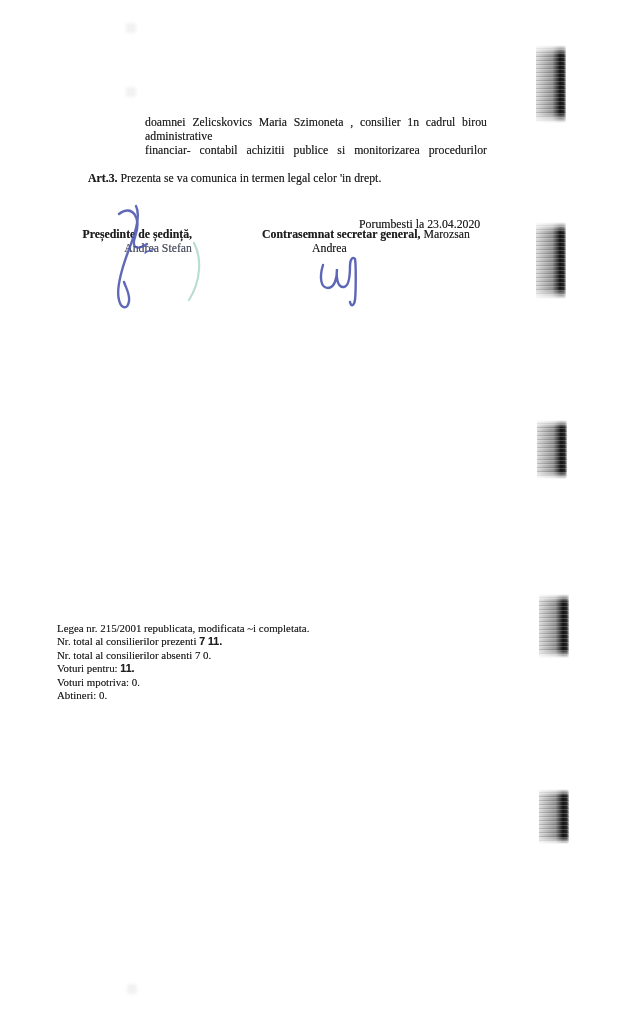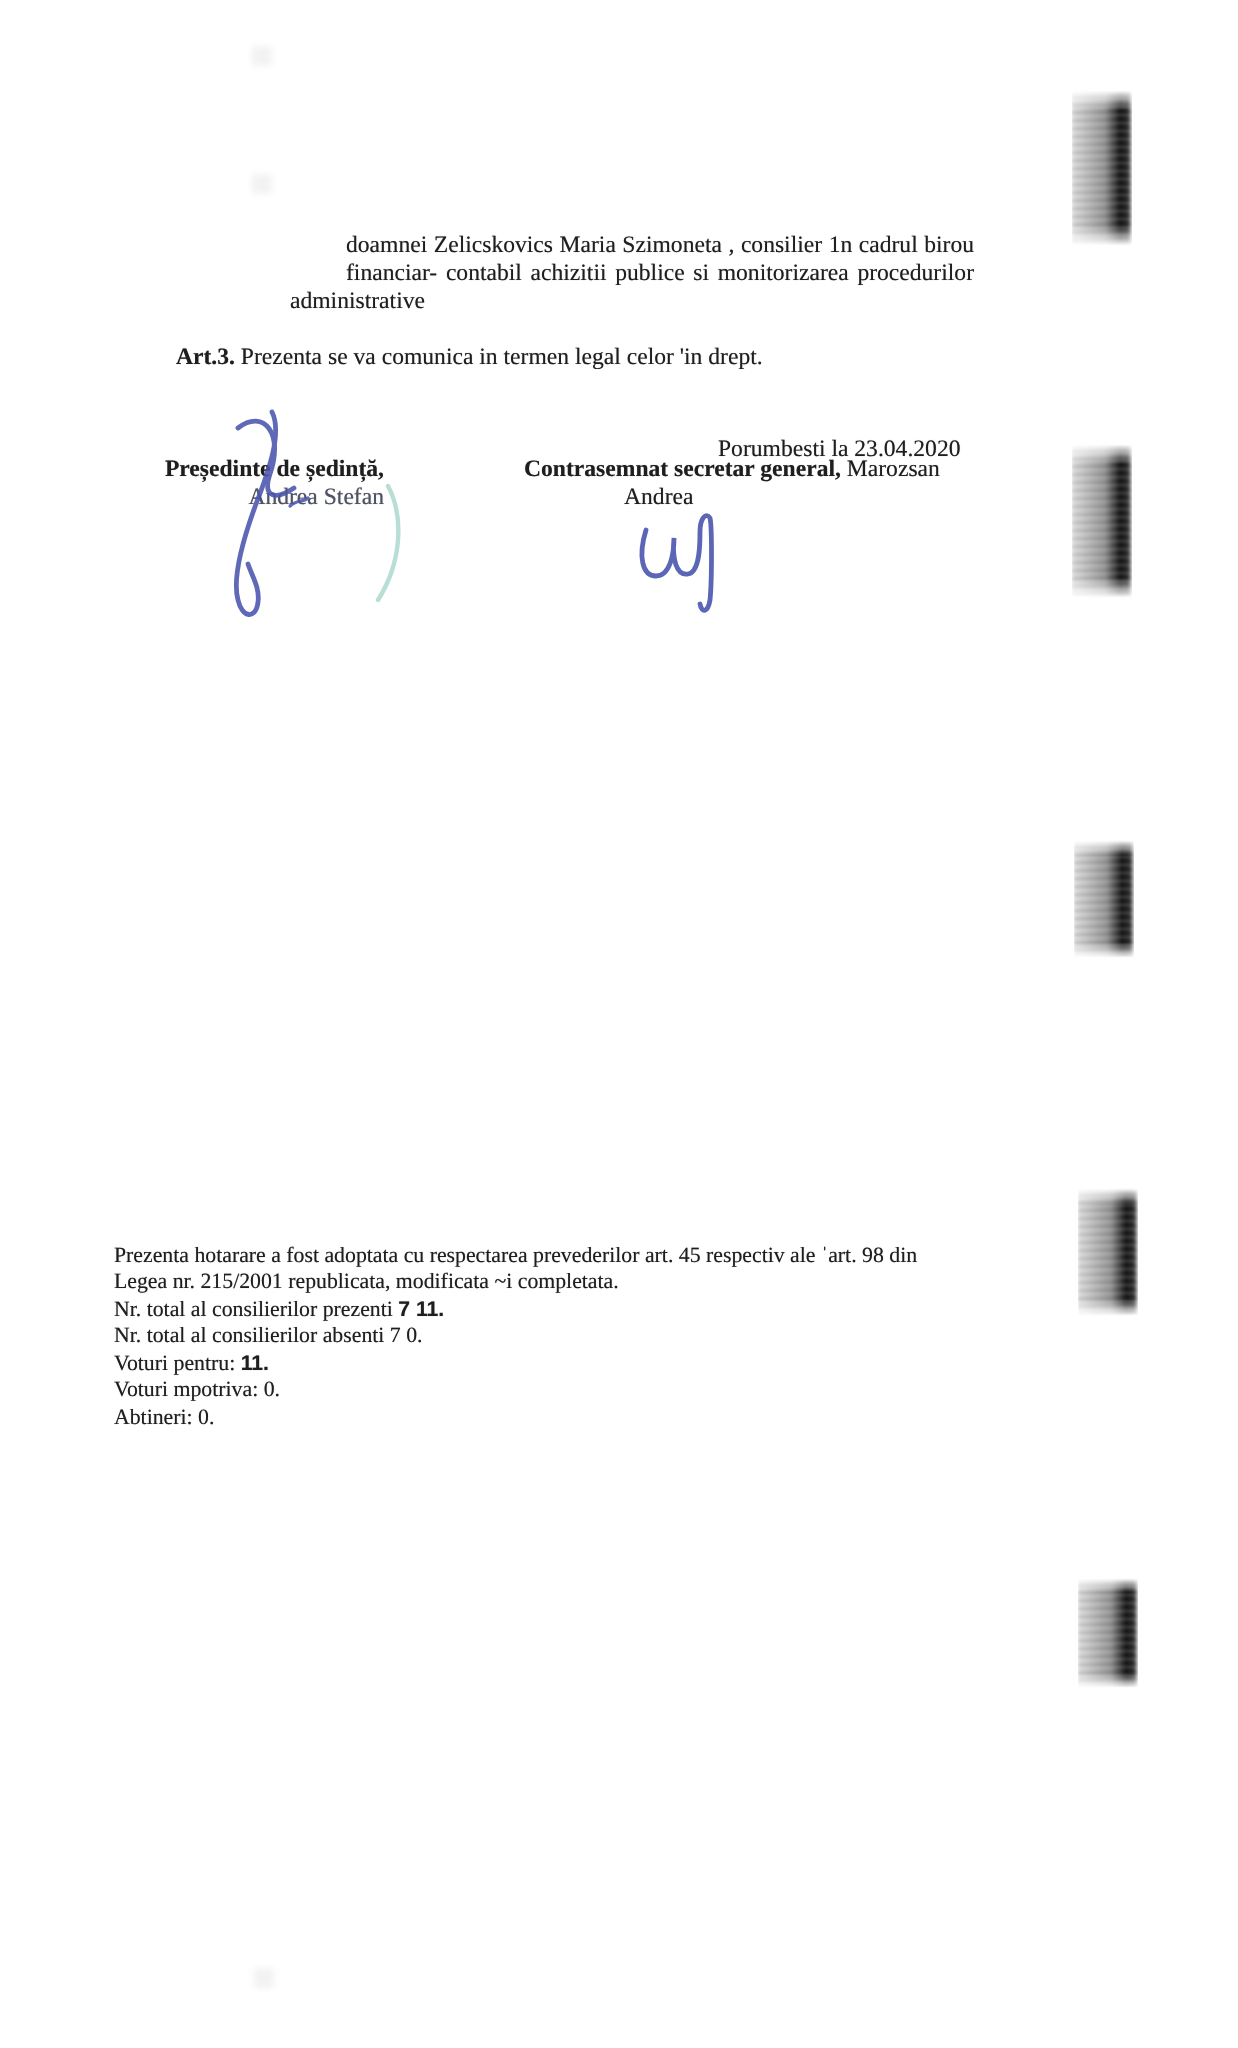--- a/index.html
+++ b/index.html
@@ -16,21 +16,20 @@
 
   
   .body-paragraph {
     position: absolute;
     left: 145px; top: 115px; width: 342px;
     font-size: 11.8px; line-height: 14px;
   }
   .body-paragraph .line.justified {
     text-align: justify;
     text-align-last: justify;
-    margin-left: 28px;
   }
   .article3 {
     position: absolute;
     left: 88px; top: 171px;
     font-size: 11.8px; line-height: 14px;
     white-space: nowrap;
   }
   .dateline {
     position: absolute;
     left: 359px; top: 197px;
@@ -108,22 +107,22 @@
   .speck-2 { left: 126px; top: 87px; }
   .speck-3 { left: 127px; top: 984px; }
 </style>
 </head>
 <body>
 
 <div class="page">
 
   <div class="body-paragraph">
     <div class="line justified">doamnei Zelicskovics Maria Szimoneta , consilier 1n cadrul birou</div>
+    <div class="line">administrative</div>
     <div class="line justified">financiar- contabil achizitii publice si monitorizarea procedurilor</div>
-    <div class="line">administrative</div>
   </div>
 
   <div class="article3">
     <b>Art.3.</b><span> Prezenta se va comunica in termen legal celor 'in drept.</span>
   </div>
 
   <div class="dateline">Porumbesti la 23.04.2020</div>
 
   <div class="president-block">
     <div><b>Președinte de ședință,</b></div>
@@ -146,21 +145,20 @@
     <path d="M 104,50 C 112,65 111,88 99,107" fill="none" stroke="#b9ded5" stroke-width="2.2" stroke-linecap="round"></path>
   </svg>
 
   <svg class="sig-svg sig-secretary" width="70" height="62" viewBox="0 0 70 62">
     <g fill="none" stroke="#4a55ae" stroke-width="2.4" stroke-linecap="round" opacity="0.9">
       <path d="M 8,15 C 4,28 6,38 13,38 C 20,38 22,27 22,19 C 21,29 23,38 29,37 C 35,36 35,22 35,16 C 35,9 38,6 40,9 C 41,13 41,40 40,50 C 39,56 36,57 35,52"></path>
     </g>
   </svg>
 
   <div class="adoption-block">
-    <div>Prezenta hotarare a fost adoptata cu respectarea prevederilor art. 45 respectiv ale ˈart. 98 din</div>
     <div>Legea nr. 215/2001 republicata, modificata ~i completata.</div>
     <div><span>Nr. total al consilierilor prezenti </span><span class="bold-sans">7 11.</span></div>
     <div>Nr. total al consilierilor absenti 7 0.</div>
     <div><span>Voturi pentru: </span><span class="bold-sans">11.</span></div>
     <div>Voturi mpotriva: 0.</div>
     <div>Abtineri: 0.</div>
   </div>
 
   <div class="smudge smudge-1"></div>
   <div class="smudge smudge-2"></div>

